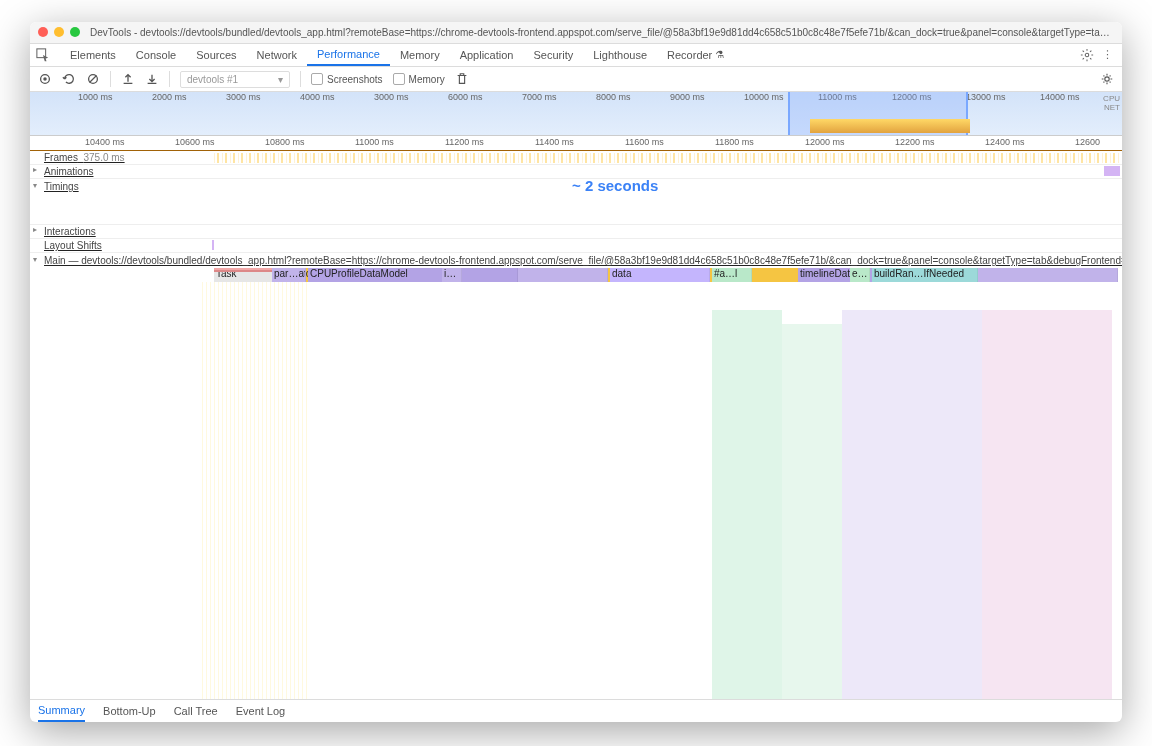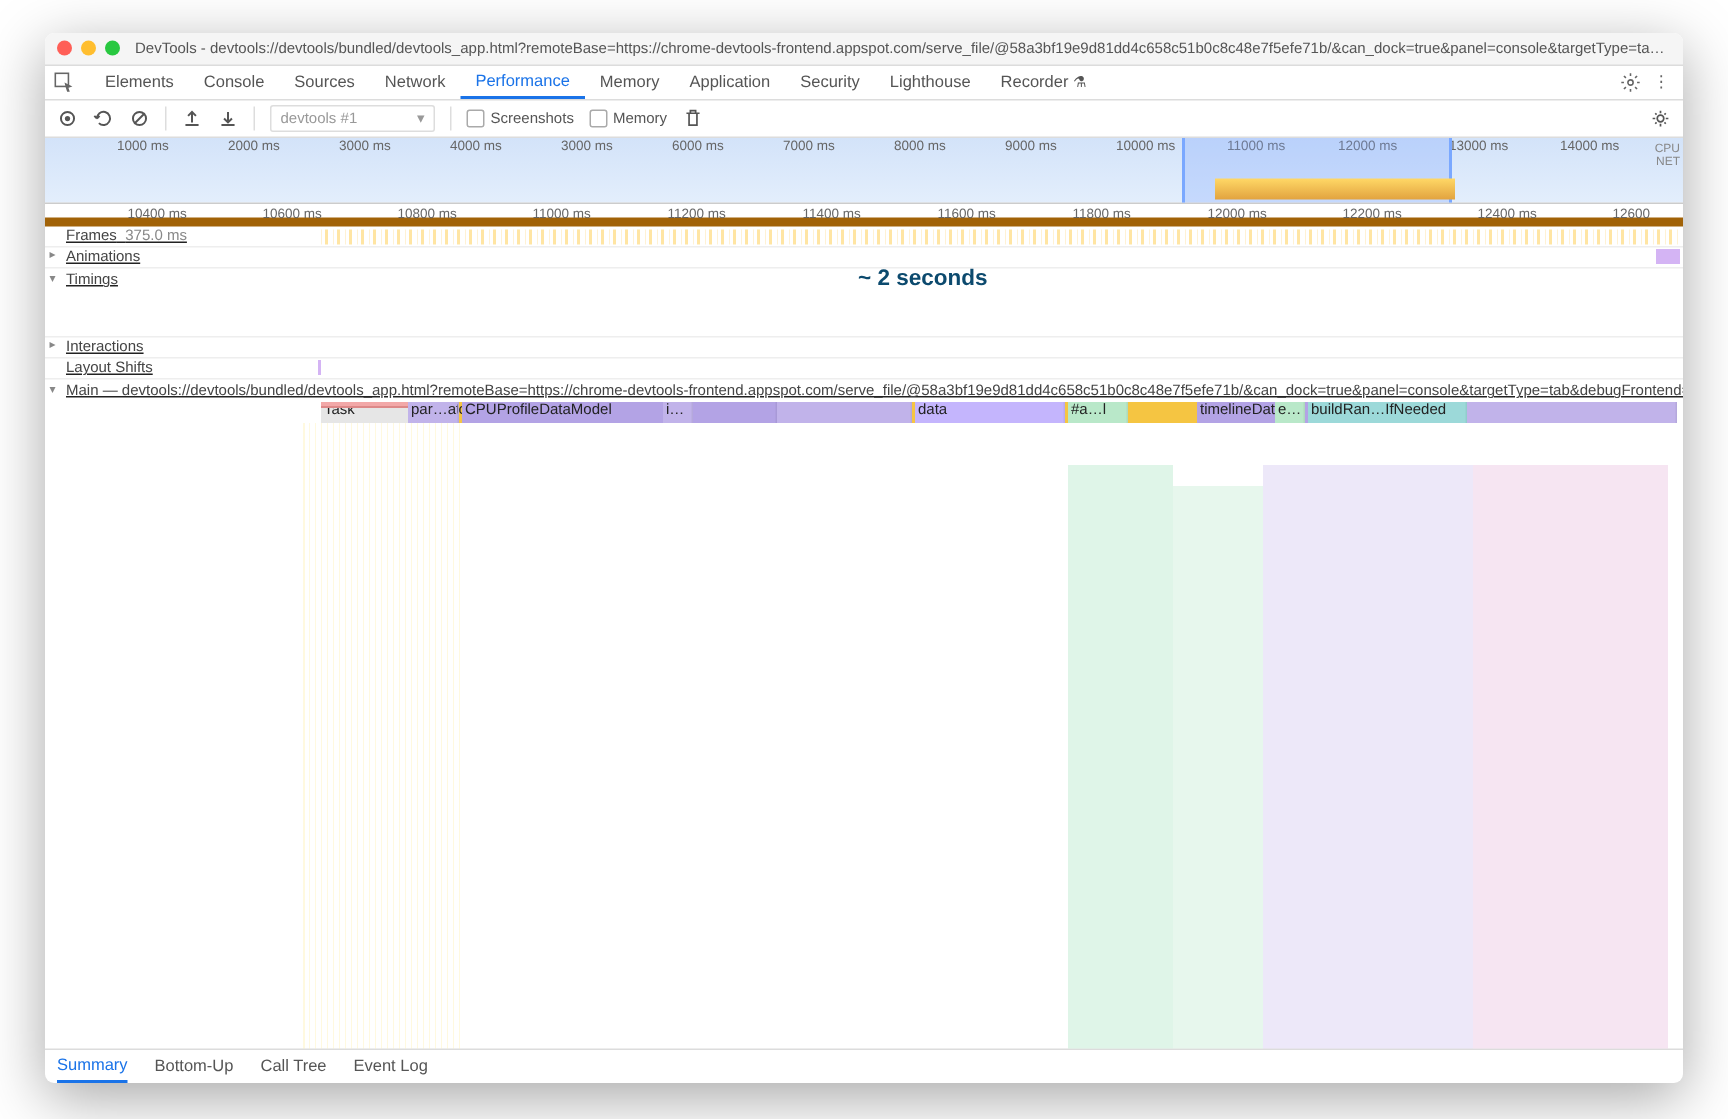--- a/index.html
+++ b/index.html
@@ -23,31 +23,31 @@
 .separator { width: 1px; height: 16px; background: #ddd; }
 .dropdown { display: flex; align-items: center; gap: 4px; color: #999; padding: 2px 6px; border: 1px solid #ddd; border-radius: 2px; font-size: 10px; width: 110px; justify-content: space-between; }
 .checkbox-wrap { display: flex; align-items: center; gap: 4px; font-size: 10px; color: #555; }
 .checkbox { width: 12px; height: 12px; border: 1px solid #aaa; border-radius: 2px; }
 .gear-right { margin-left: auto; }
 .overview { height: 44px; background: linear-gradient(#d3e3f9,#e3eefc); border-bottom: 1px solid #ccc; position: relative; display: flex; }
 .ov-tick { position: absolute; top: 0; font-size: 9px; color: #666; }
 .ov-sel { position: absolute; top: 0; bottom: 0; background: rgba(130,170,255,0.3); border-left: 2px solid #7aa8ff; border-right: 2px solid #7aa8ff; }
 .ov-flame { position: absolute; bottom: 2px; height: 14px; }
 .ov-labels { position: absolute; right: 2px; top: 2px; font-size: 8px; color: #888; text-align: right; }
-.ruler { height: 16px; border-bottom: 6px solid #a16207; position: relative; font-size: 9px; color: #666; }
+.ruler { height: 16px; border-bottom: 1px solid #a16207; position: relative; font-size: 9px; color: #666; }
 .rtick { position: absolute; top: 1px; }
 .tracks { display: flex; flex-direction: column; text-decoration: underline; }
 .track-row { display: flex; border-bottom: 1px solid #eee; min-height: 14px; align-items: stretch; }
 .track-label { width: 172px; padding: 1px 4px 1px 14px; font-size: 10px; color: #444; flex-shrink: 0; display: flex; align-items: center; }
 .disclosure { position: absolute; left: 3px; font-size: 8px; color: #888; }
 .track-content { flex: 1; position: relative; }
 .frames-bar { position: absolute; top: 2px; height: 10px; background: repeating-linear-gradient(90deg,#fff2d4 0,#fff2d4 1px,transparent 1px,transparent 3px,#ffe5a3 3px,#ffe5a3 5px,transparent 5px,transparent 8px); }
 .anim-bar { position: absolute; top: 1px; height: 10px; background: #d4b4f4; }
 .timings-row { display: flex; flex-direction: column; }
-.annotation { position: absolute; font-size: 15px; font-weight: 700; color: #0c4a6e; }
+.annotation { position: absolute; font-size: 15px; font-weight: 700; color: #3b82f6; }
 .traceload { position: absolute; height: 14px; background: #e2a33f; border: 1px solid #ff0000; font-size: 10px; padding: 0 4px; color: #333; }
 .shifts-bar { position: absolute; top: 1px; height: 10px; width: 2px; background: #d4b4f4; }
 .main-header { padding: 2px 4px 2px 14px; font-size: 10px; color: #444; white-space: nowrap; overflow: hidden; position: relative; }
 .flame-area { position: relative; height: 440px; margin-left: 172px; overflow: hidden; }
 .frow { position: absolute; height: 14px; font-size: 10px; white-space: nowrap; overflow: hidden; padding: 0 2px; color: #222; border-right: 1px solid rgba(0,0,0,0.06); }
 .c-grey { background: #e6e6e6; }
 .c-gold { background: #f5c542; }
 .c-purple { background: #c1b3ea; }
 .c-purple2 { background: #b3a3e5; }
 .c-green { background: #b9e8c9; }

